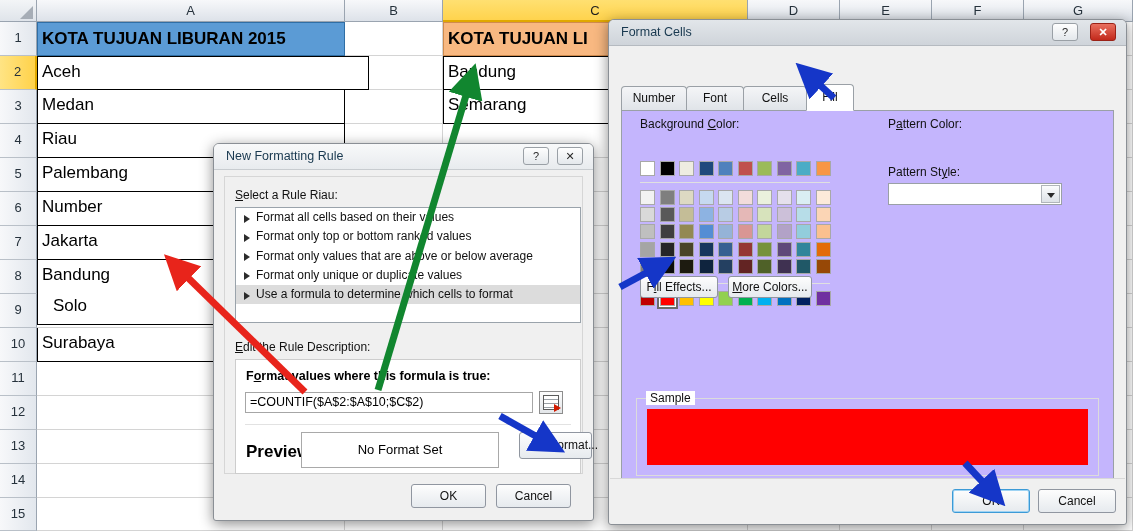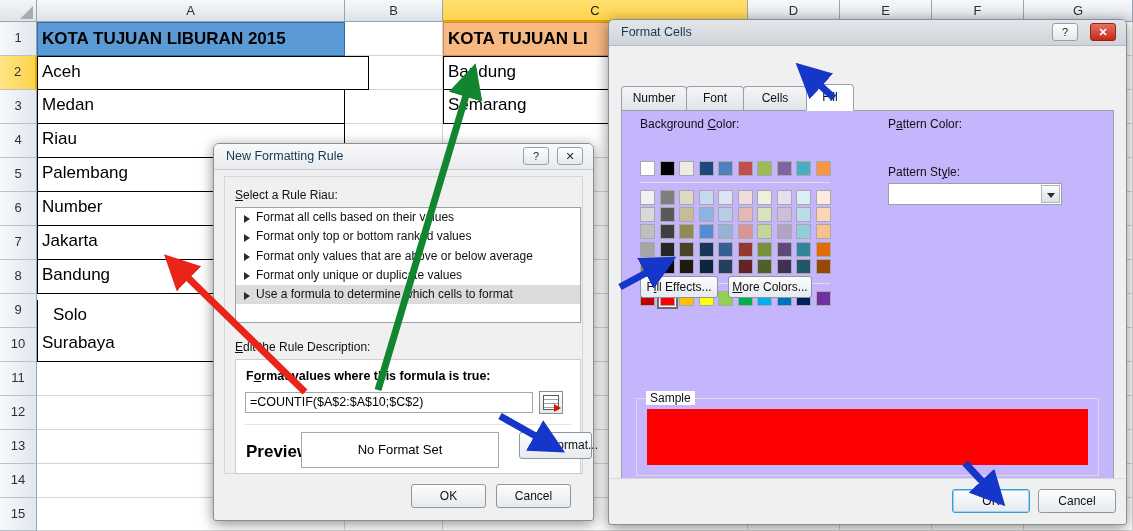--- a/index.html
+++ b/index.html
@@ -355,21 +355,21 @@
       <div class="cell" style="left: 932px; top: 498px; width: 92px; height: 33px;"></div>
       <div class="cell" style="left: 1024px; top: 498px; width: 109px; height: 33px;"></div>
       <div class="cell hdrA" style="left: 37px; top: 22px; width: 308px; height: 34px; line-height: 31px;"><span></span><span>KOTA TUJUAN LIBURAN 2015</span></div>
       <div class="cell filled topfill" style="left: 37px; top: 56px; width: 332px; height: 34px; line-height: 29px;"><span>Aceh</span></div>
       <div class="cell filled" style="left: 37px; top: 90px; width: 308px; height: 34px; line-height: 29px;"><span>Medan</span></div>
       <div class="cell filled" style="left: 37px; top: 124px; width: 308px; height: 34px; line-height: 29px;"><span>Riau</span></div>
       <div class="cell filled" style="left: 37px; top: 158px; width: 308px; height: 34px; line-height: 29px;"><span>Palembang</span></div>
       <div class="cell filled" style="left: 37px; top: 192px; width: 308px; height: 34px; line-height: 29px;"><span>Number</span></div>
       <div class="cell filled" style="left: 37px; top: 226px; width: 308px; height: 34px; line-height: 29px;"><span>Jakarta</span></div>
       <div class="cell filled" style="left: 37px; top: 260px; width: 308px; height: 34px; line-height: 29px;"><span>Bandung</span></div>
-      <div class="cell filled" style="left: 37px; top: 300px; width: 308px; height: 34px; line-height: 29px; padding-left: 15px;"><span>Solo</span></div>
+      <div class="cell filled" style="left: 37px; top: 291px; width: 308px; height: 34px; line-height: 29px; padding-left: 15px;"><span>Solo</span></div>
       <div class="cell filled" style="left: 37px; top: 328px; width: 308px; height: 34px; line-height: 29px;"><span>Surabaya</span></div>
       <div class="cell hdrC" style="left: 443px; top: 22px; width: 305px; height: 34px; line-height: 31px;"><span>KOTA TUJUAN LI</span></div>
       <div class="cell filled topfill" style="left: 443px; top: 56px; width: 305px; height: 34px; line-height: 29px;"><span>Bandung</span></div>
       <div class="cell filled" style="left: 443px; top: 90px; width: 305px; height: 34px; line-height: 29px;"><span>Semarang</span></div>
     </div>
 </div>
 
 <div class="dlg" id="nfr">
   <div class="dlg-title">
     <span>New Formatting Rule</span>

